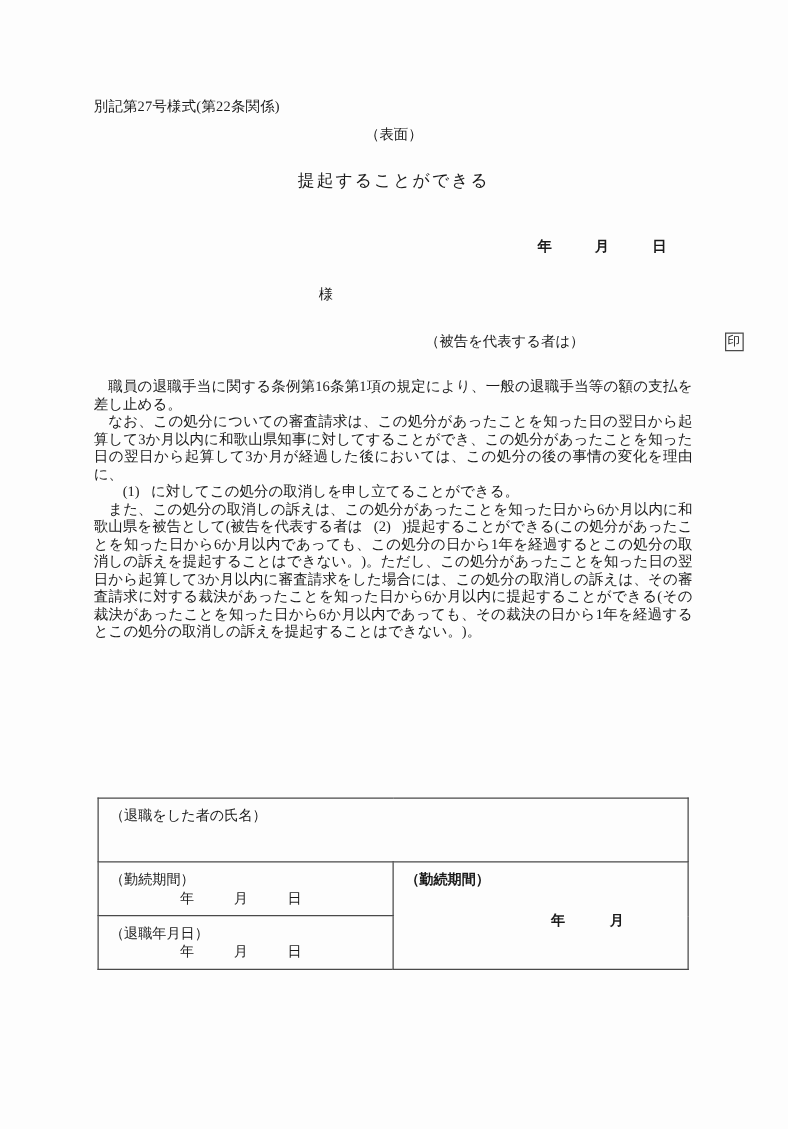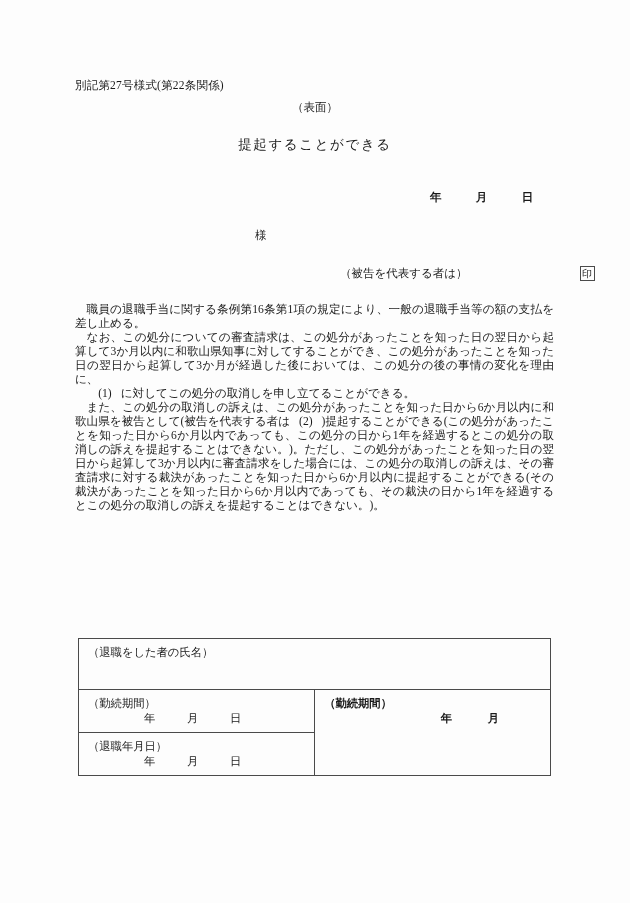--- a/index.html
+++ b/index.html
@@ -126,20 +126,21 @@
   .col-left    { width: 236px; }
   .col-right   { width: 237px; font-weight: bold; }
 
   .dates-inline { display: inline-block; margin-left: 56px; }
   .dates-inline .gap { display: inline-block; width: 26px; }
 
   .tenure-cell { position: relative; }
   .tenure-values {
     display: block;
     text-align: right;
+    margin-top: 18px;
     padding-right: 42px;
   }
   .tenure-values .gap { display: inline-block; width: 30px; }
 </style>
 </head>
 <body>
 
 <div class="page">
 
   <div class="form-no">別記第27号様式(第22条関係)</div>

